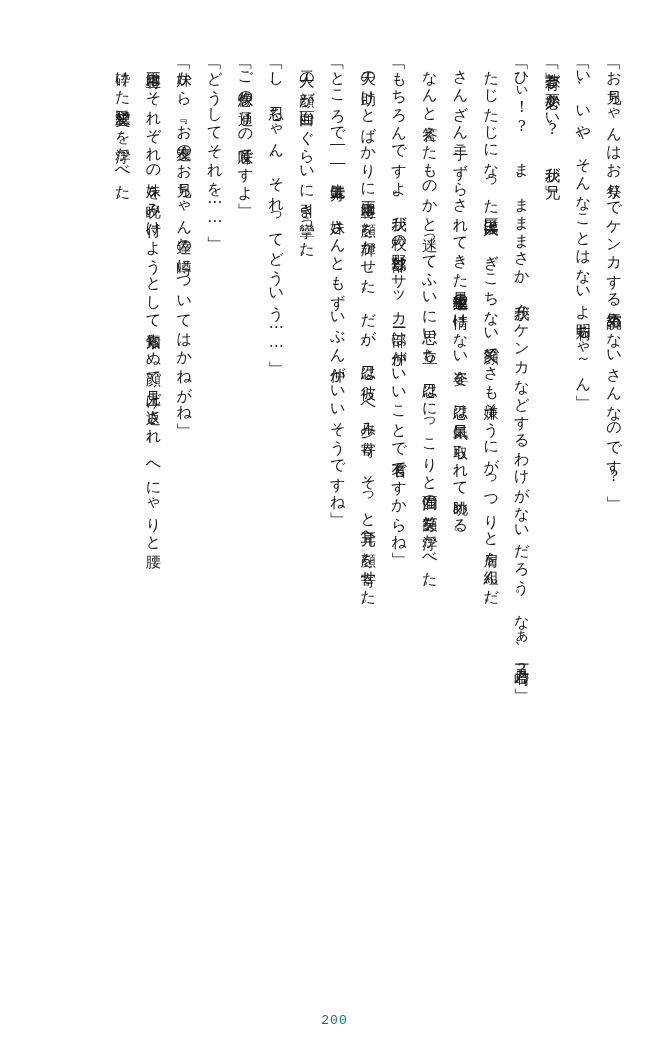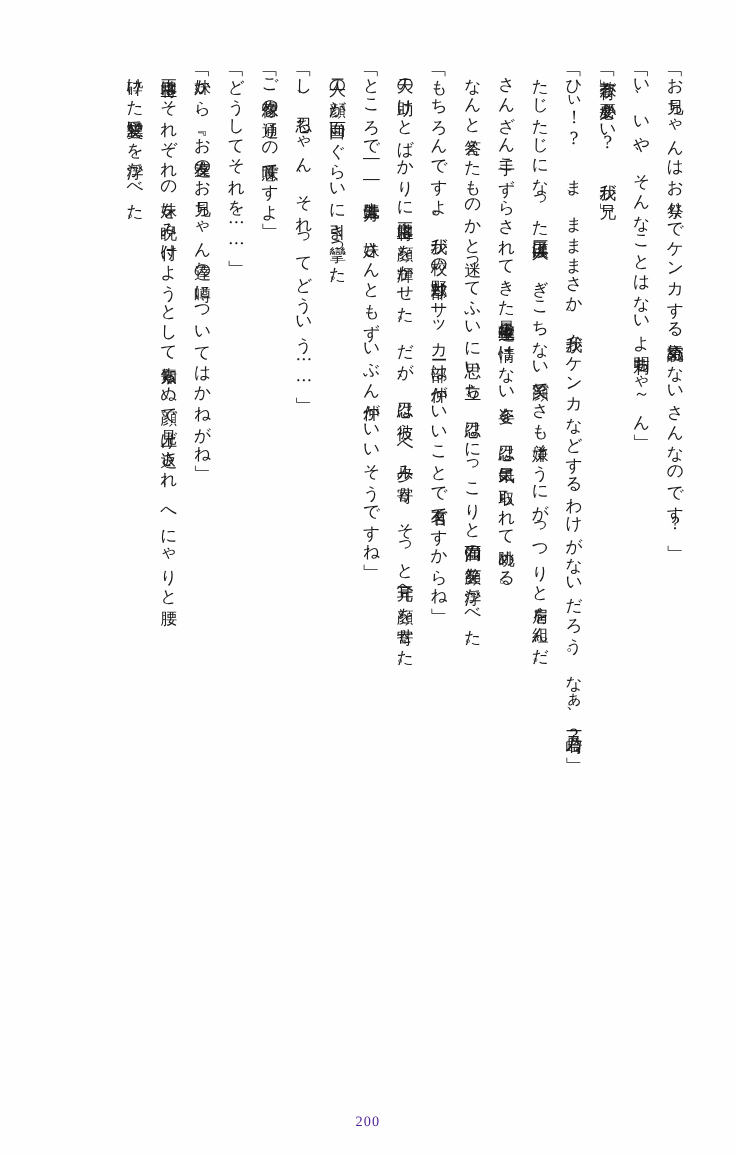--- a/index.html
+++ b/index.html
@@ -40,24 +40,24 @@
   .line {
     display: block;
     text-indent: 0;
   }
   .page-number {
     position: absolute;
     bottom: 22px;
     left: 0;
     right: 0;
     text-align: center;
-    font-family: Liberation Serif, serif;
+    font-family: Liberation Mono, monospace;
     font-size: 13px;
     letter-spacing: 0.08em;
-    color: #4c1d95;
+    color: #0f766e;
   }
 </style>
 </head>
 <body>
 
 <div class="page">
 
   <div class="text-block">
     <span class="line">「お兄ちゃんはお祭りでケンカする空気読めないさんなのです?」</span>
     <span class="line">「い、いや、そんなことはないよ明莉ちゃ～ん」</span>

